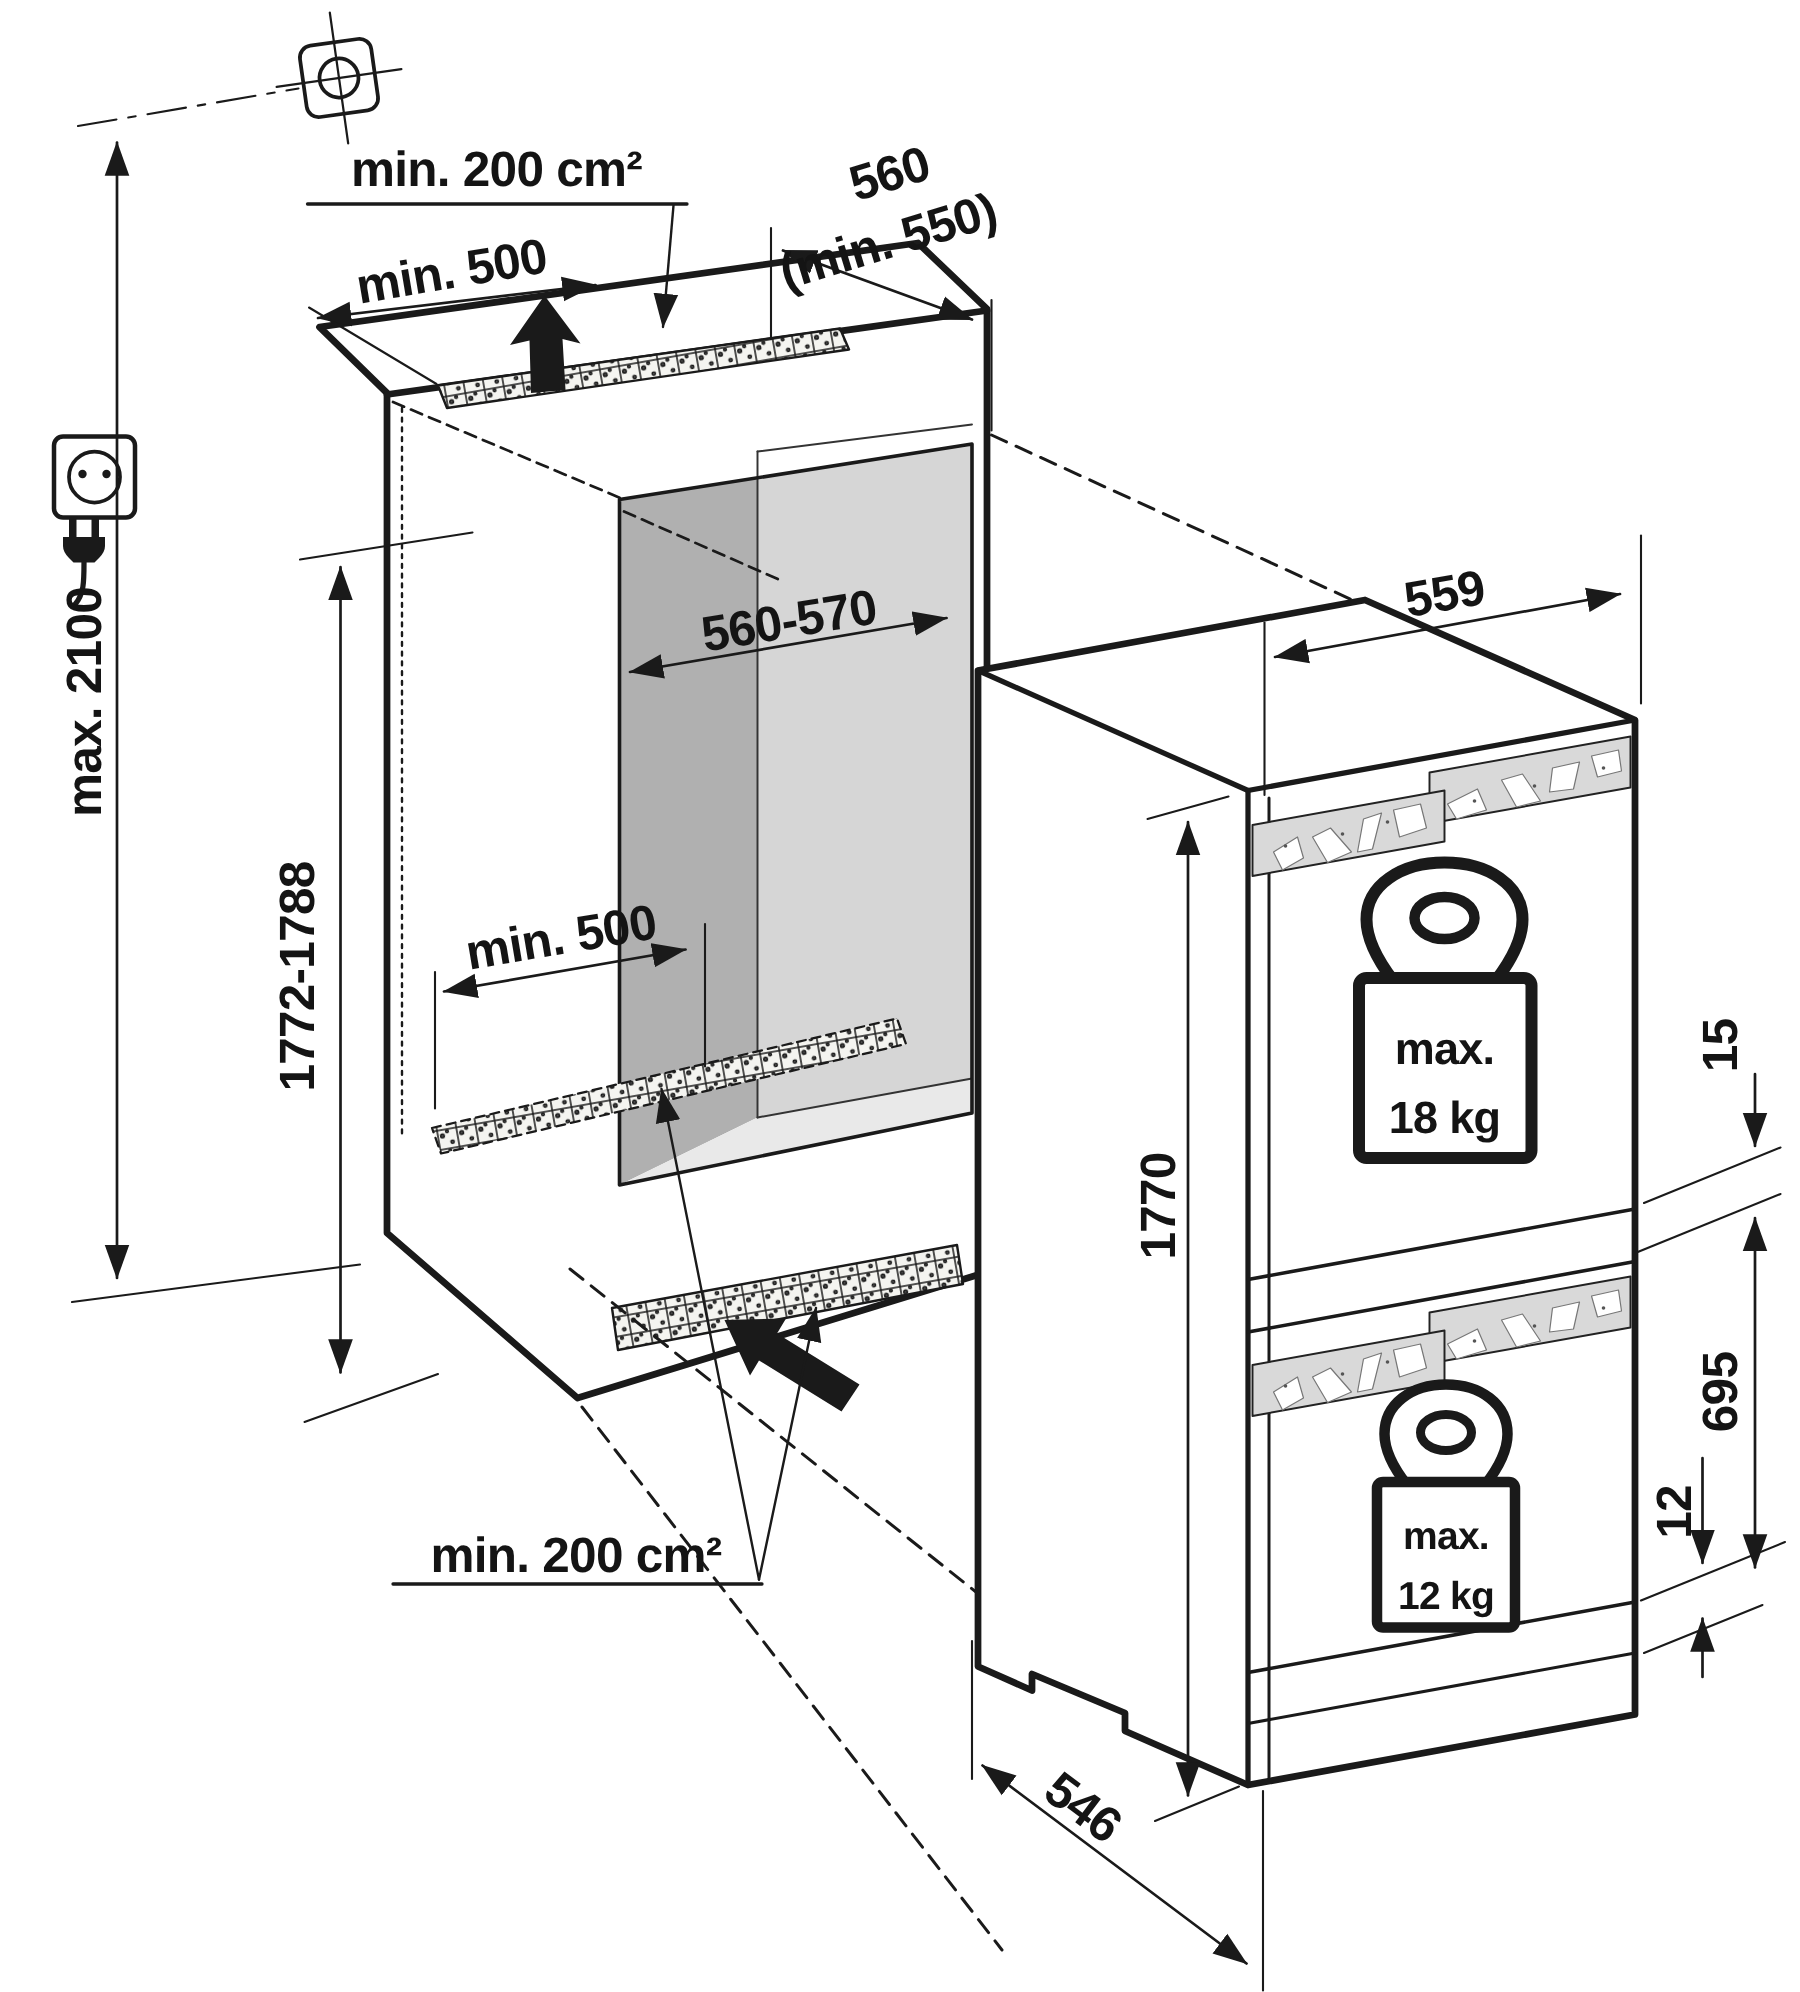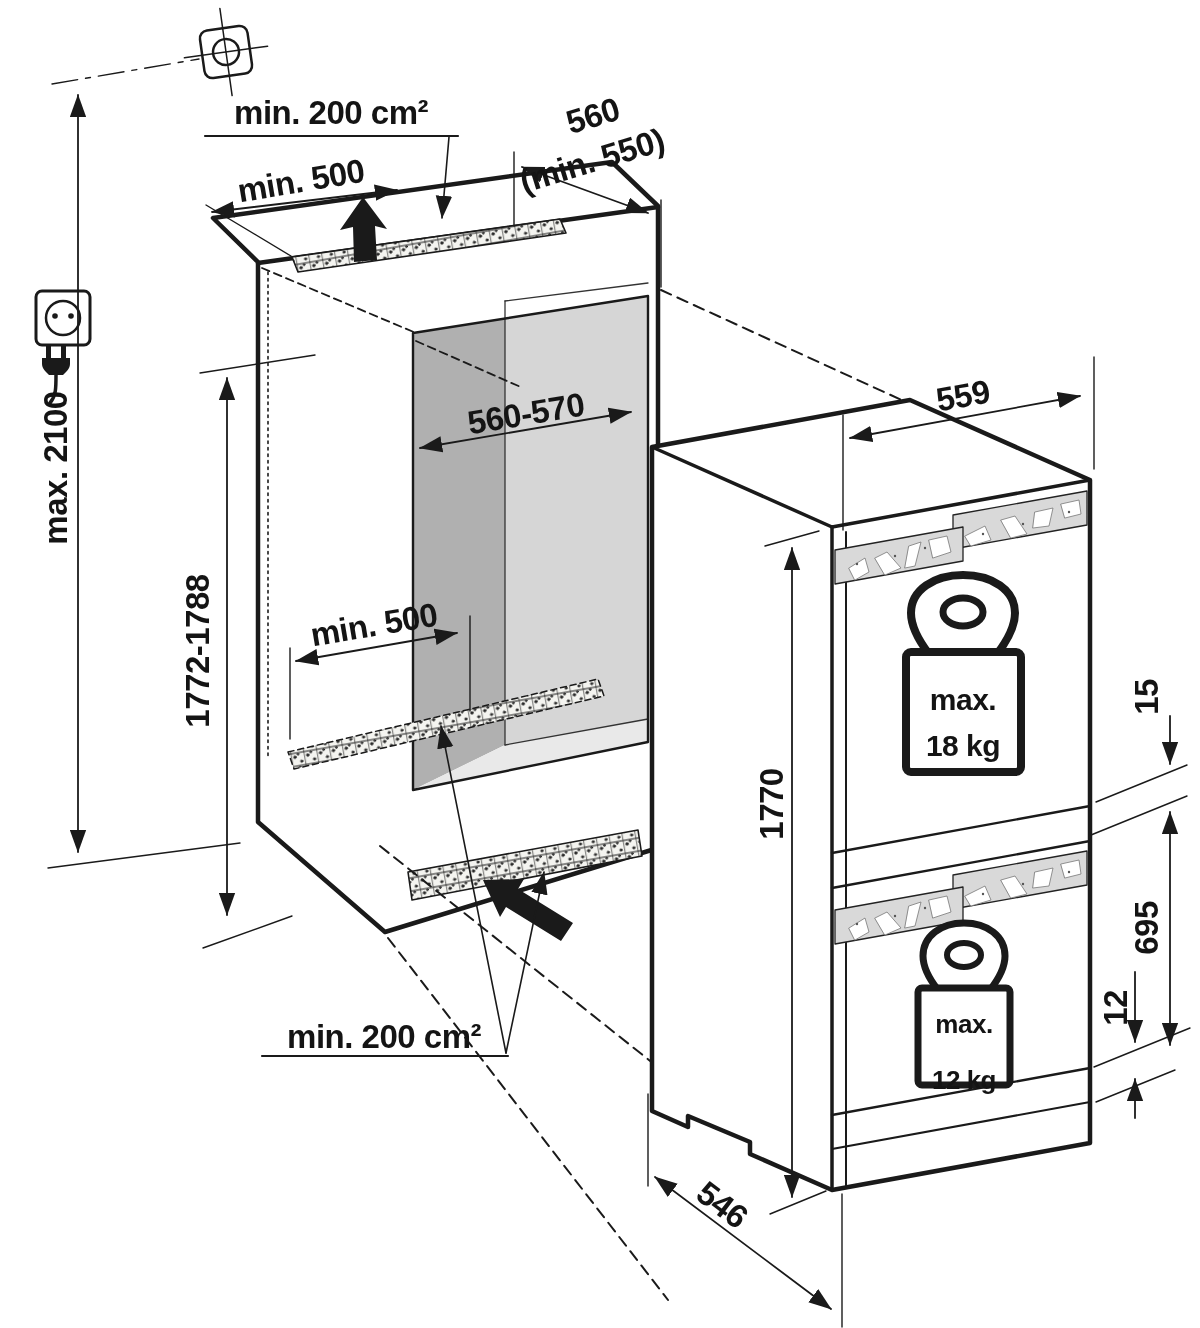--- a/index.html
+++ b/index.html
@@ -203,15 +203,15 @@
 <div class="lbl tilt10" style="left:963px;top:396px;">559</div>
 <div class="lbl r90" style="left:772px;top:804px;">1770</div>
 <div class="lbl r90" style="left:1147px;top:697px;">15</div>
 <div class="lbl r90" style="left:1147px;top:928px;">695</div>
 <div class="lbl r90" style="left:1116px;top:1008px;">12</div>
 <div class="lbl tilt37" style="left:722px;top:1205px;">546</div>
 
 <div class="lbl wt" style="left:963px;top:700px;">max.</div>
 <div class="lbl wt" style="left:963px;top:746px;text-align:right;">18 kg</div>
 <div class="lbl wt12" style="left:964px;top:1024px;">max.</div>
-<div class="lbl wt12" style="left:964px;top:1064px;margin-top:16px;">12 kg</div>
+<div class="lbl wt12" style="left:964px;top:1064px;">12 kg</div>
 
 </div>
 
 </body></html>

